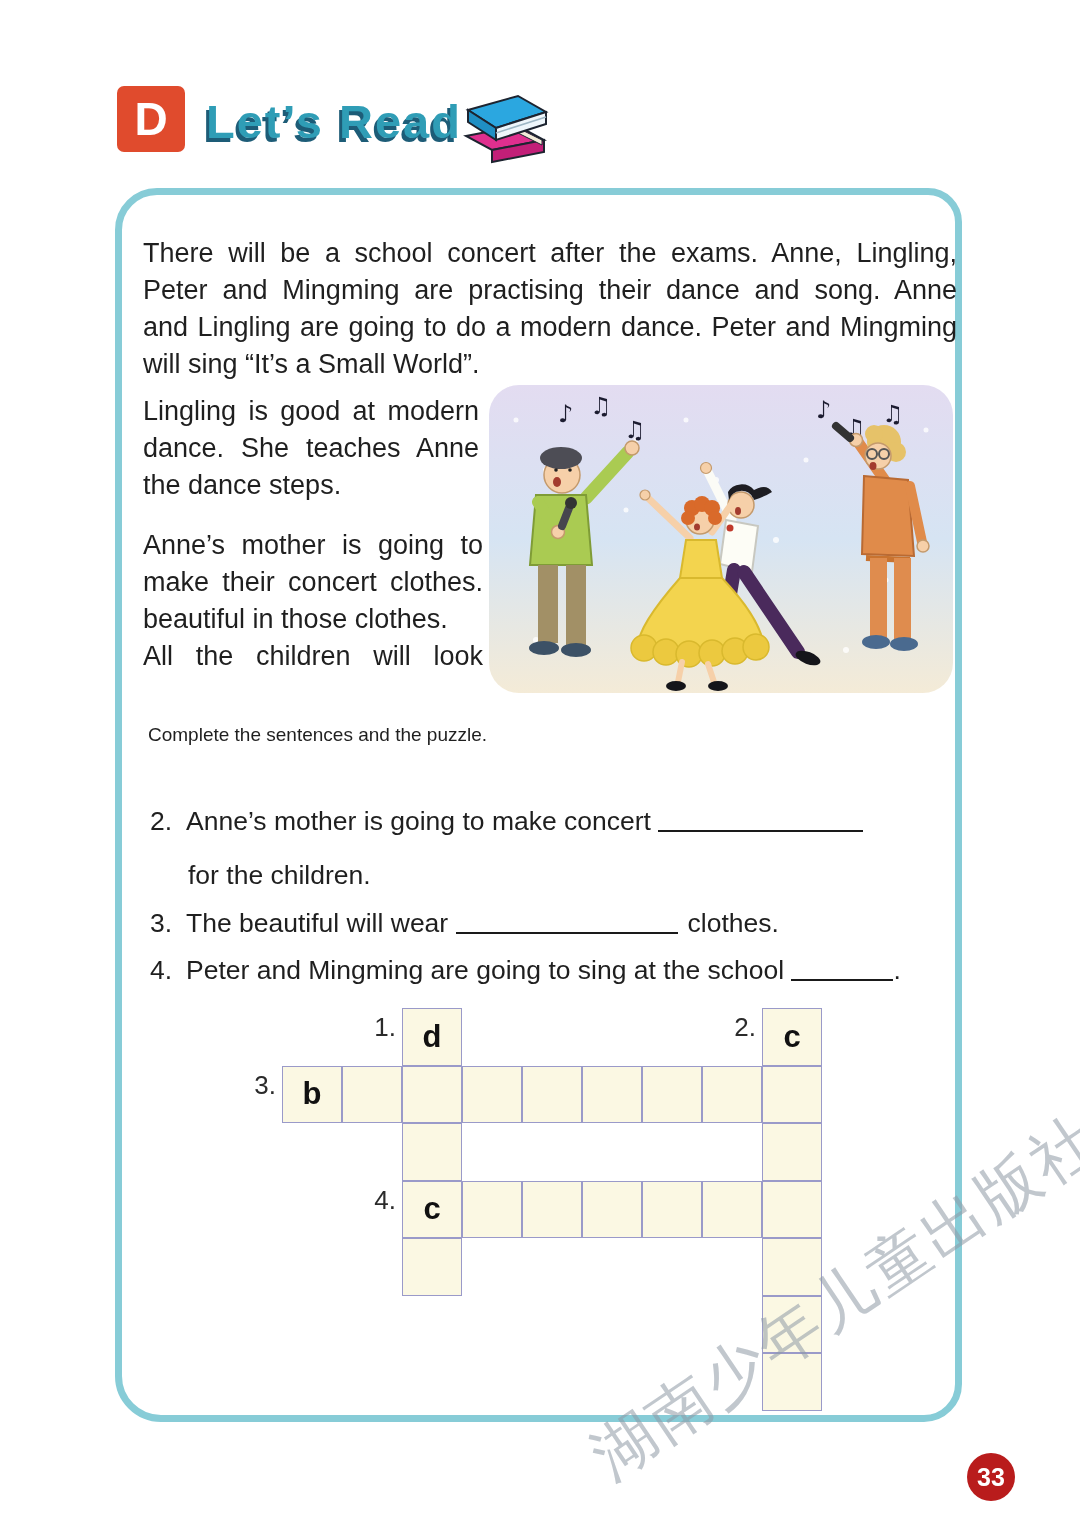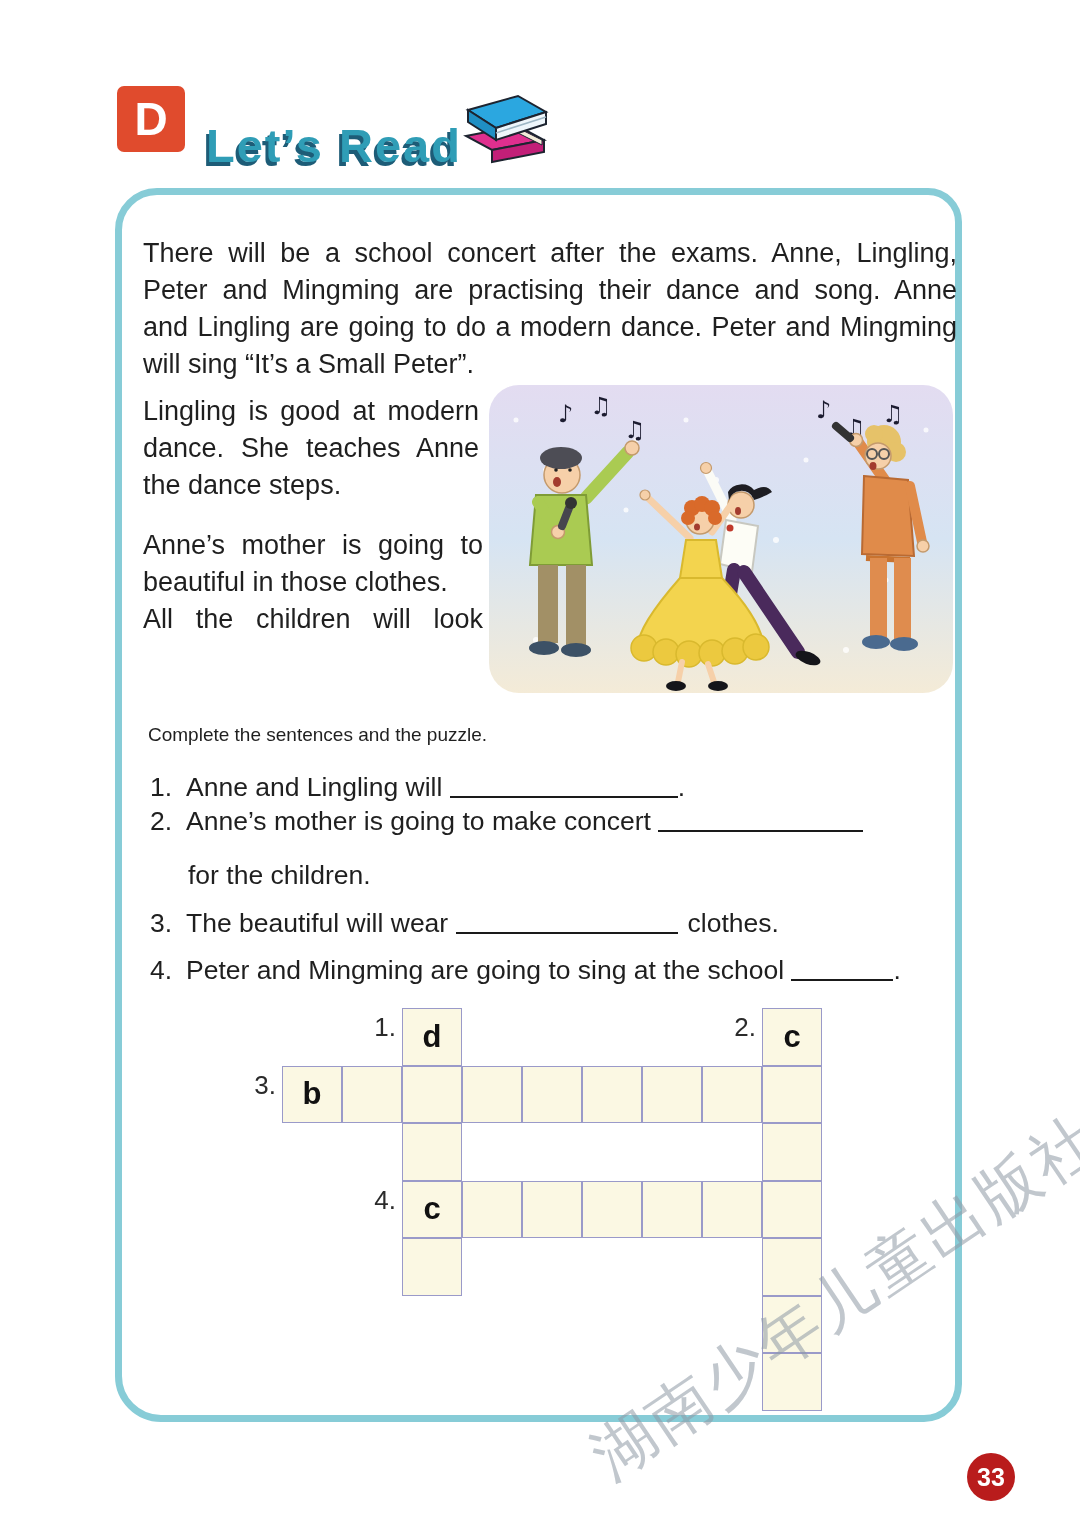--- a/index.html
+++ b/index.html
@@ -4,21 +4,21 @@
 <style>
   html,body{margin:0;padding:0;background:#ffffff;}
   #page{position:relative;width:1080px;height:1518px;background:#ffffff;overflow:hidden;
         font-family:"Liberation Sans",sans-serif;color:#1f1f1f;}
 
   
   #badge{position:absolute;left:117px;top:86px;width:68px;height:66px;background:#e04b2d;
          border-radius:7px;display:flex;align-items:center;justify-content:center;
          color:#ffffff;font-size:46px;font-weight:bold;}
   #title{position:absolute;left:206px;top:94px;font-size:47px;font-weight:bold;color:#2f9db6;
-         letter-spacing:2px;text-shadow:-3px 4px 0 #1d5c77;margin-top:24px;}
+         letter-spacing:2px;text-shadow:-3px 4px 0 #1d5c77;}
   #books{position:absolute;left:456px;top:84px;}
 
   
   #box{position:absolute;left:115px;top:188px;width:847px;height:1234px;
        border:7px solid #87ccd7;border-radius:42px 34px 38px 46px;box-sizing:border-box;}
 
   
   .pline{font-size:27px;line-height:37px;white-space:nowrap;}
   .jl{text-align:justify;text-align-last:justify;white-space:normal;}
   #para1{position:absolute;left:143px;top:219px;width:814px;margin-top:16px;}
@@ -76,31 +76,32 @@
     <polygon points="40,44 90,28 90,40 40,56" fill="#eef6fb" stroke="#1d2430" stroke-width="2"></polygon>
     <line x1="40" y1="49" x2="90" y2="33" stroke="#9db6c4" stroke-width="1.5"></line>
   </svg>
 
   <div id="box"></div>
 
   <div id="para1">
     <div class="pline jl">There will be a school concert after the exams. Anne, Lingling,</div>
     <div class="pline jl">Peter and Mingming are practising their dance and song. Anne</div>
     <div class="pline jl">and Lingling are going to do a modern dance. Peter and Mingming</div>
-    <div class="pline">will sing “It’s a Small Peter”.</div>
+    <div class="pline">will sing “It’s a Small World”.</div>
   </div>
 
   <div id="para2">
     <div class="pline jl">Lingling is good at modern</div>
     <div class="pline jl">dance. She teaches Anne</div>
     <div class="pline">the dance steps.</div>
   </div>
 
   <div id="para3">
     <div class="pline jl">Anne’s mother is going to</div>
+    <div class="pline jl">make their concert clothes.</div>
     <div class="pline">beautiful in those clothes.</div>
     <div class="pline jl">All the children will look</div>
   </div>
 
   <svg id="figure" viewBox="0 0 472 320" width="472" height="320">
     <defs>
       <linearGradient id="bg" x1="0" y1="0" x2="0" y2="1">
         <stop offset="0" stop-color="#e3dcf1"></stop>
         <stop offset="0.5" stop-color="#d6e4f3"></stop>
         <stop offset="1" stop-color="#f4ebd7"></stop>
@@ -216,24 +217,20 @@
       <circle cx="437" cy="166" r="6" fill="#f6d0a9" stroke="#c49a6c" stroke-width="1.5"></circle>
       <rect x="384" y="178" width="17" height="80" fill="#df8c4e"></rect>
       <rect x="408" y="178" width="17" height="82" fill="#df8c4e"></rect>
       <ellipse cx="390" cy="262" rx="14" ry="7" fill="#4a6a8f"></ellipse>
       <ellipse cx="418" cy="264" rx="14" ry="7" fill="#4a6a8f"></ellipse>
     </g>
   </svg>
 
   <div id="instruction">Complete the sentences and the puzzle.</div>
 
-  <div id="s1" class="sent">
-    <span class="num">1.</span><span>Anne and Lingling will</span>
-    <span class="blank b1"></span><span>.</span>
-  </div>
 
   <div id="s2" class="sent">
     <span class="num">2.</span><span>Anne’s mother is going to make concert</span>
     <span class="blank b2"></span>
   </div>
   <div id="s2b">for the children.</div>
 
   <div id="s3" class="sent">
     <span class="num">3.</span><span>The beautiful will wear</span>
     <span class="blank b3"></span><span>clothes.</span>

